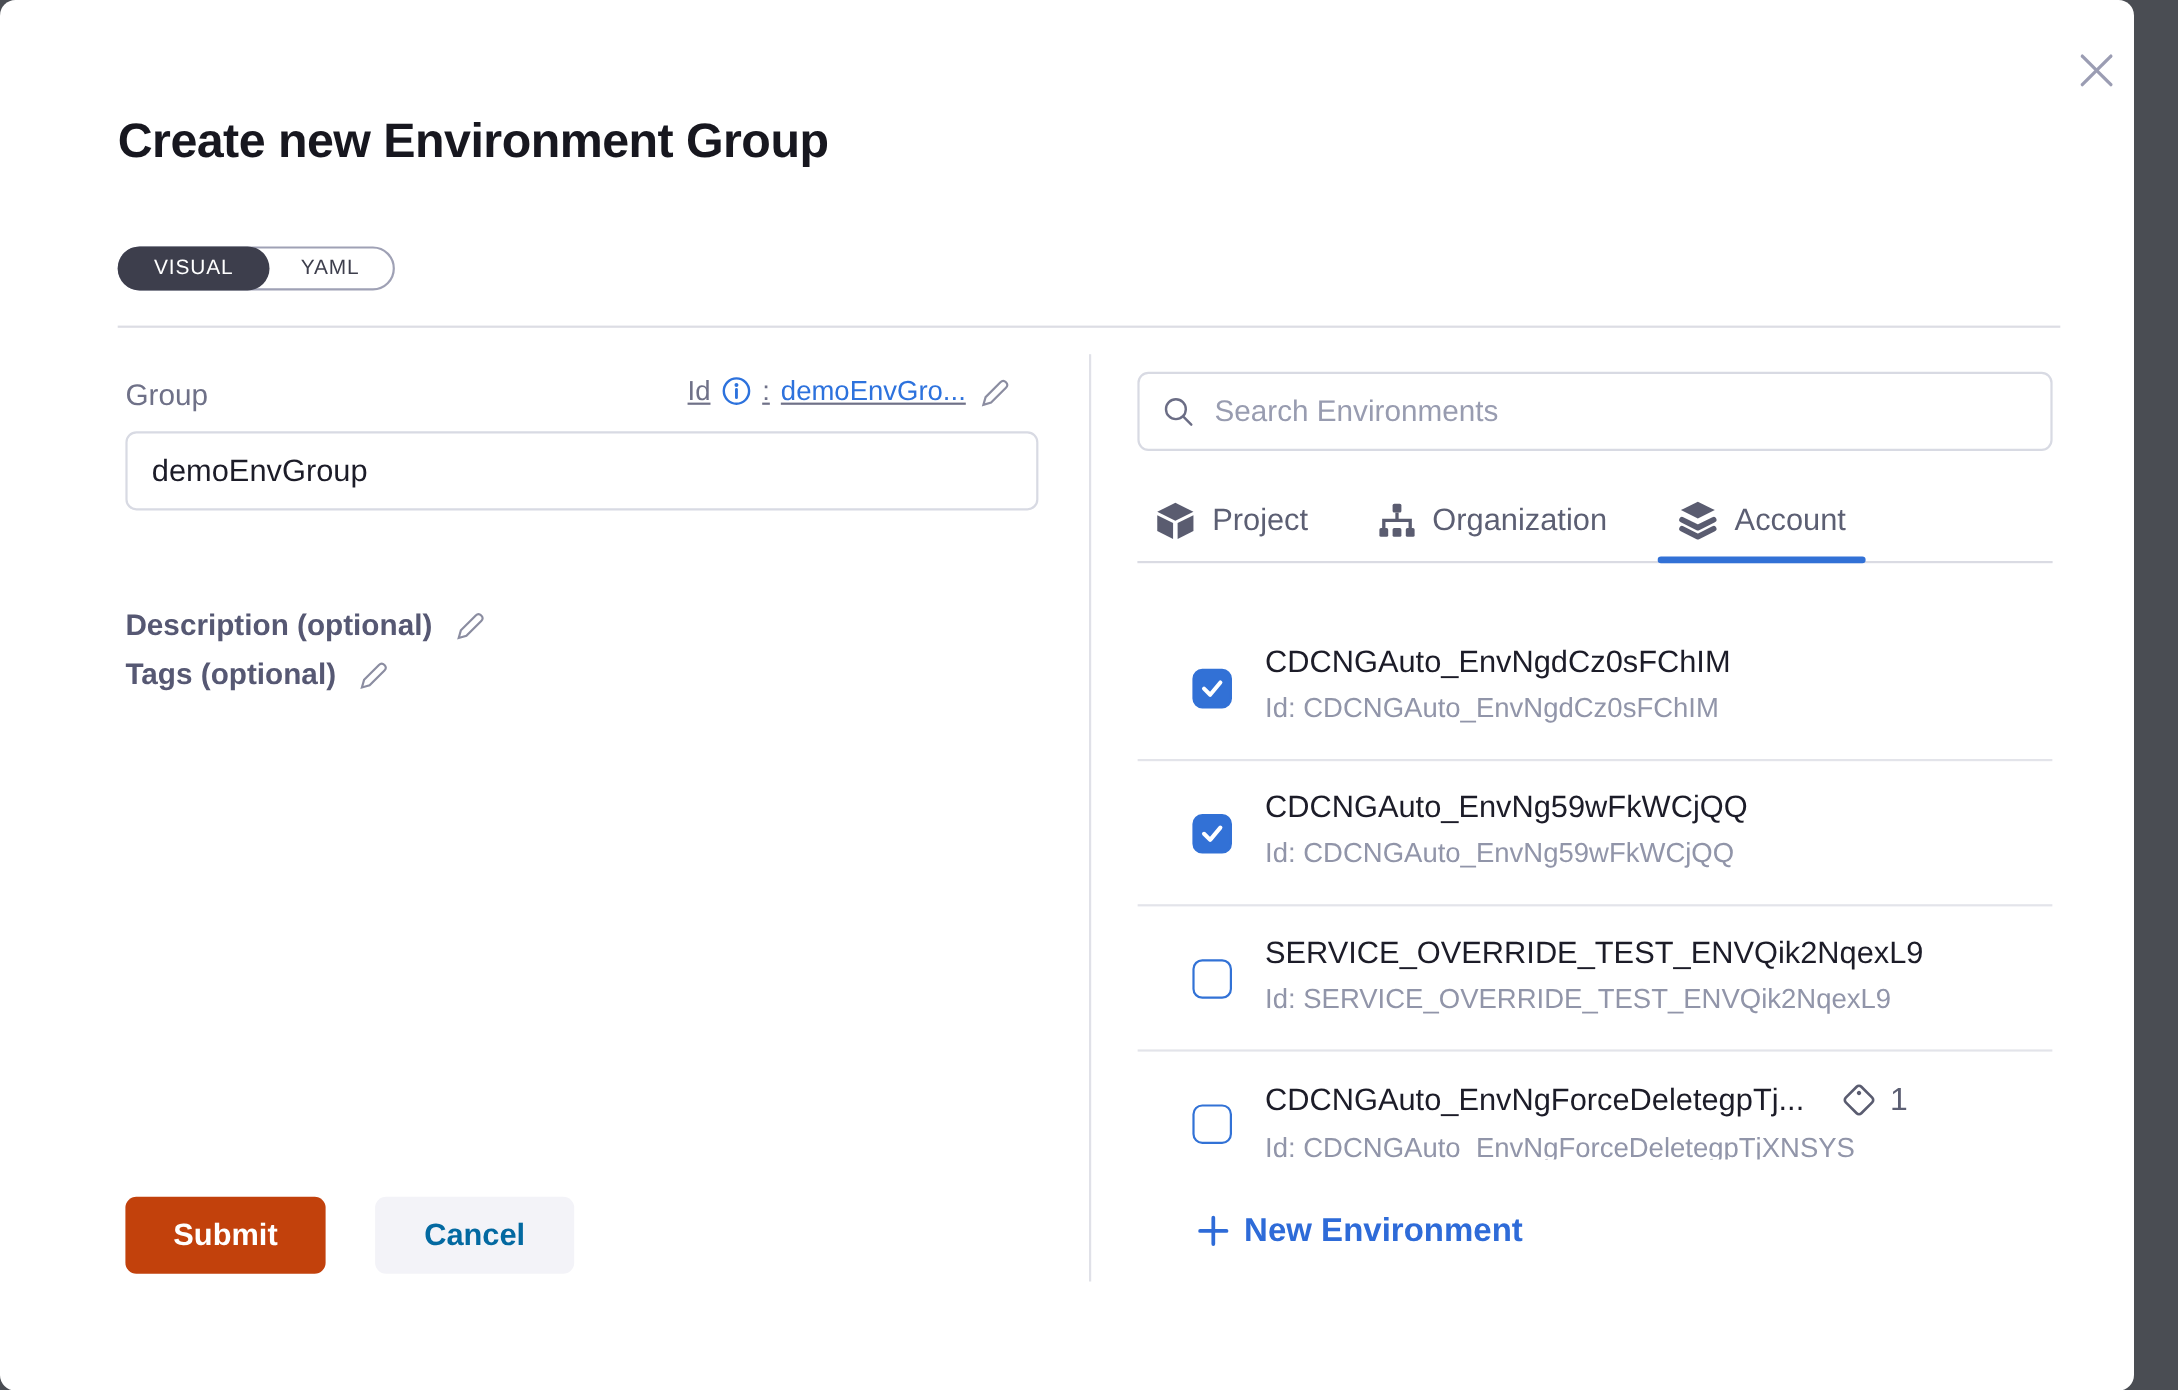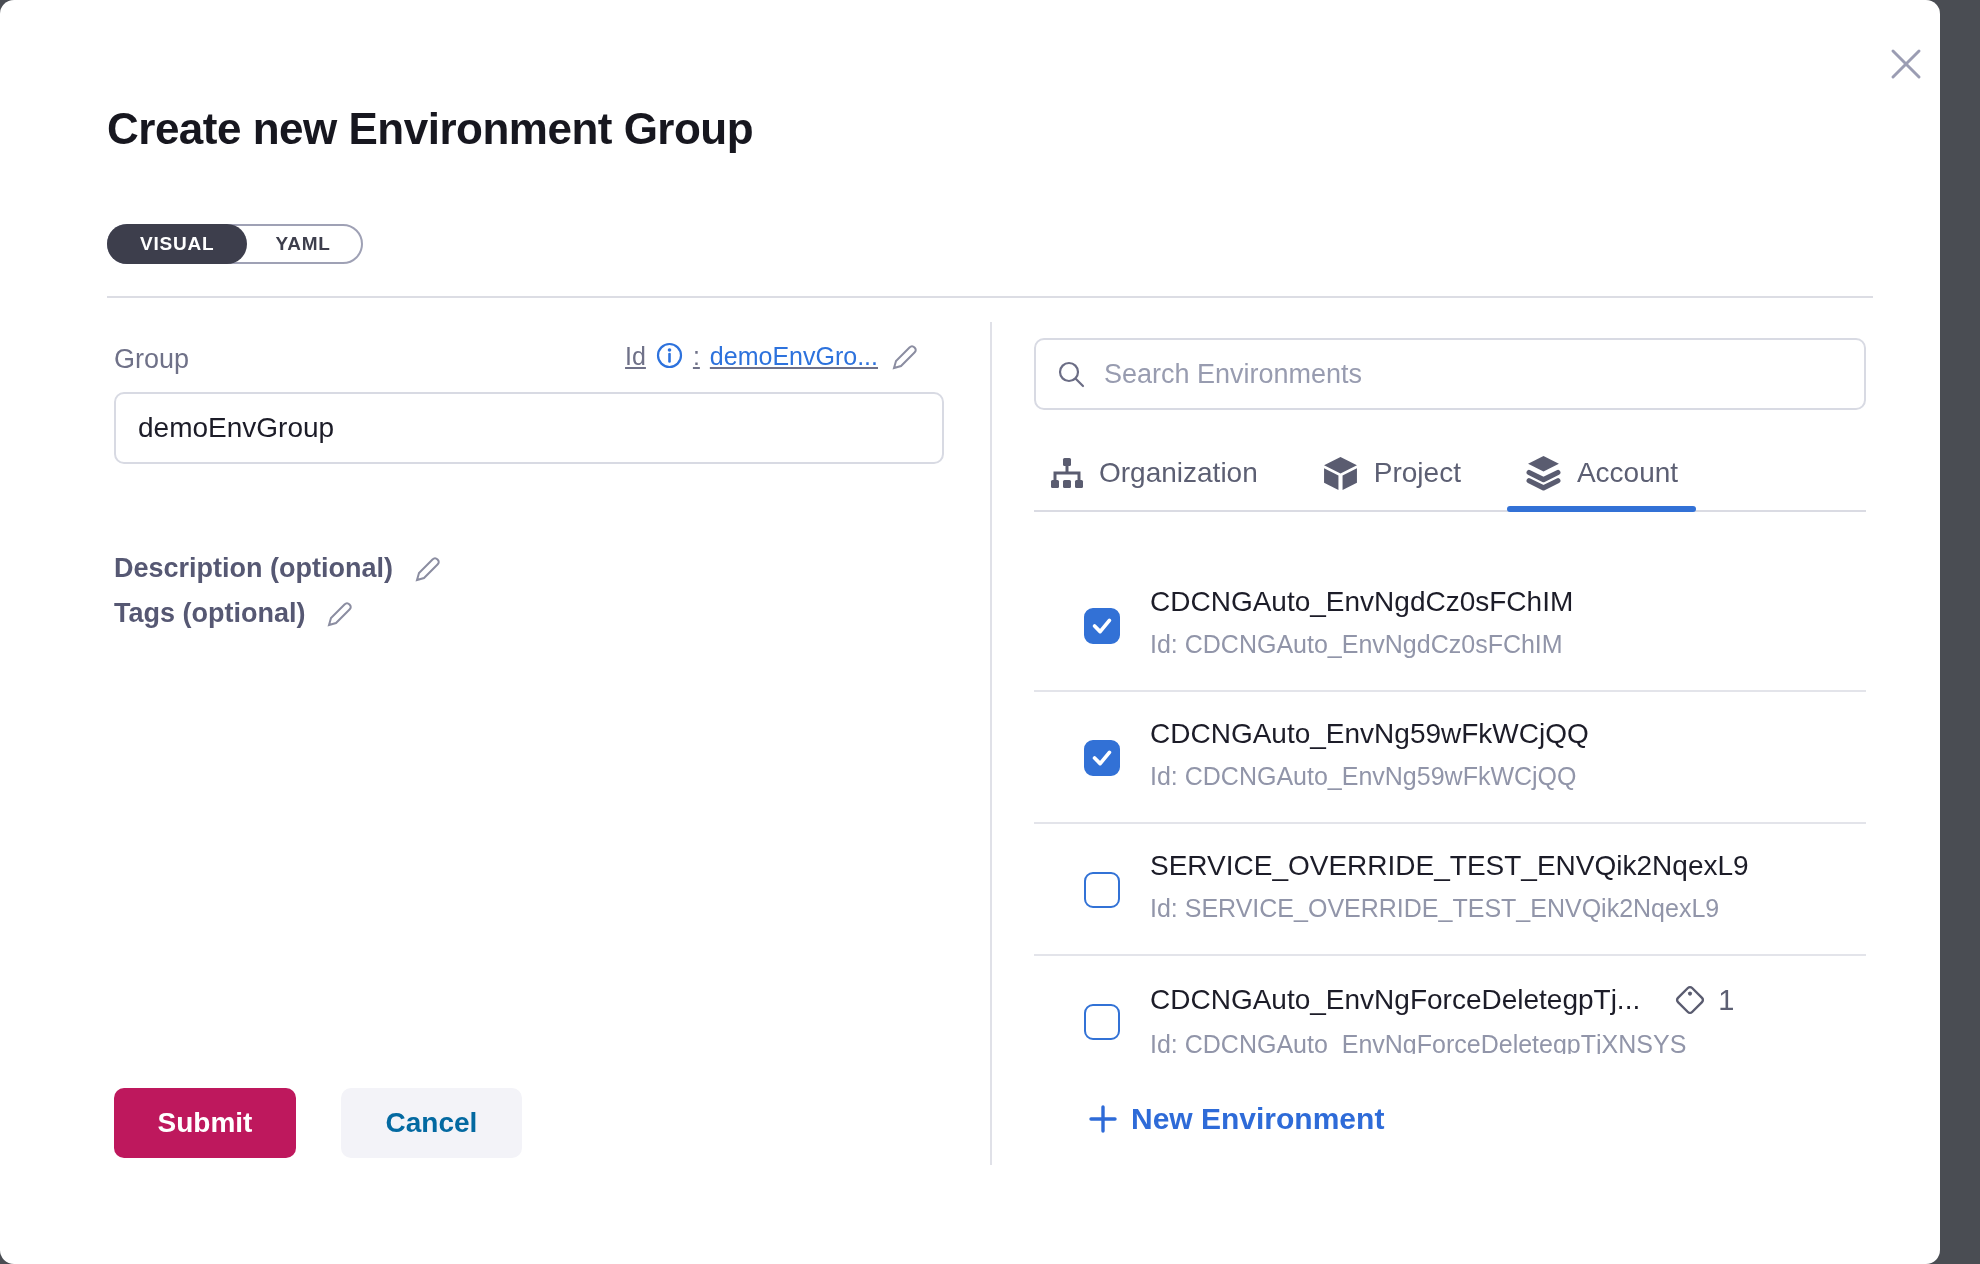--- a/index.html
+++ b/index.html
@@ -19,21 +19,21 @@
     position:absolute;left:107px;top:104px;margin:0;
     font-size:44px;font-weight:700;color:#17171f;letter-spacing:-0.5px;
   }
   .mode-toggle{
     position:absolute;left:107px;top:224px;height:40px;
     display:inline-flex;align-items:stretch;
     border:2px solid #9fa1b5;border-radius:22px;background:#fff;box-sizing:border-box;
   }
   .mode-seg{
     display:flex;align-items:center;padding:0 30px;
-    font-size:19px;font-weight:700;letter-spacing:0.8px;color:#3d3e4c;cursor:pointer;
+    font-size:19px;font-weight:400;letter-spacing:0.8px;color:#3d3e4c;cursor:pointer;
     border-radius:22px;
   }
   .mode-seg.active{background:#3d3e4c;color:#fff;margin:-2px;padding:0 33px;}
   .top-divider{position:absolute;left:107px;top:296px;width:1766px;height:2px;background:#dcdde4;}
 
   
   .name-label{position:absolute;left:114px;top:344px;font-size:27px;color:#6f7188;}
   .id-row{
     position:absolute;top:342px;right:1022px;
     display:flex;gap:10px;font-size:25px;color:#6f7188;white-space:nowrap;text-decoration:underline;
@@ -47,21 +47,21 @@
   }
   .field-row{position:absolute;left:114px;display:flex;align-items:center;gap:18px;}
   .field-row .field-label{font-size:27px;font-weight:700;color:#565873;}
   .desc-row{top:529px;margin-top:24px;}
   .tags-row{top:598px;}
   .btn{
     position:absolute;top:1088px;height:70px;border:none;border-radius:10px;
     font-family:"Liberation Sans","DejaVu Sans",sans-serif;
     font-size:28px;font-weight:700;cursor:pointer;
   }
-  .btn-submit{left:114px;width:182px;background:#be185d;color:#ffffff;}
+  .btn-submit{left:114px;width:182px;background:#c2410c;color:#ffffff;}
   .btn-cancel{left:341px;width:181px;background:#f3f3f8;color:#0369a1;}
 
   .v-divider{position:absolute;left:990px;top:322px;width:2px;height:843px;background:#e0e1e8;}
 
   
   .right-col{position:absolute;left:1034px;top:0;width:832px;height:1264px;}
   .search-box{
     position:absolute;top:338px;left:0;width:832px;height:72px;box-sizing:border-box;
     border:2px solid #d8dae3;border-radius:10px;background:#fff;
     display:flex;align-items:center;padding:14px 20px;gap:16px;
@@ -183,41 +183,41 @@
       <span class="icon">
         <svg width="30" height="30" viewBox="0 0 30 30">
           <circle cx="13" cy="13" r="9" fill="none" stroke="#6b6d85" stroke-width="2.2"></circle>
           <line x1="20" y1="20" x2="27" y2="27" stroke="#6b6d85" stroke-width="2.2" stroke-linecap="round"></line>
         </svg>
       </span>
       <input type="text" placeholder="Search Environments" style="">
     </div>
 
     <div class="scope-tabs">
+      <div class="tab">
+        <span class="icon">
+          <svg width="37" height="37" viewBox="0 0 36 36">
+            <polygon points="18,2 34,10 18,18 2,10" fill="#5a5c70"></polygon>
+            <polygon points="2,13 16,20 16,34 2,27" fill="#5a5c70"></polygon>
+            <polygon points="34,13 20,20 20,34 34,27" fill="#5a5c70"></polygon>
+          </svg>
+        </span>
+        <span>Project</span>
+      </div>
       <div class="tab">
         <span class="icon">
           <svg width="34" height="34" viewBox="0 0 34 34">
             <rect x="13" y="2" width="8" height="8" rx="1.5" fill="#5a5c70"></rect>
             <path d="M17 10 V17 M5 24 V17 H29 V24" fill="none" stroke="#5a5c70" stroke-width="3"></path>
             <rect x="1" y="24" width="8" height="8" rx="1.5" fill="#5a5c70"></rect>
             <rect x="13" y="24" width="8" height="8" rx="1.5" fill="#5a5c70"></rect>
             <rect x="25" y="24" width="8" height="8" rx="1.5" fill="#5a5c70"></rect>
           </svg>
         </span>
         <span>Organization</span>
-      </div>
-      <div class="tab">
-        <span class="icon">
-          <svg width="37" height="37" viewBox="0 0 36 36">
-            <polygon points="18,2 34,10 18,18 2,10" fill="#5a5c70"></polygon>
-            <polygon points="2,13 16,20 16,34 2,27" fill="#5a5c70"></polygon>
-            <polygon points="34,13 20,20 20,34 34,27" fill="#5a5c70"></polygon>
-          </svg>
-        </span>
-        <span>Project</span>
       </div>
       <div class="tab active">
         <span class="icon">
           <svg width="37" height="37" viewBox="0 0 36 36">
             <polygon points="18,1 33,8.5 18,16 3,8.5" fill="#5a5c70"></polygon>
             <path d="M4 17 L18 24 L32 17" fill="none" stroke="#5a5c70" stroke-width="5" stroke-linejoin="round" stroke-linecap="round"></path>
             <path d="M4 25 L18 32 L32 25" fill="none" stroke="#5a5c70" stroke-width="5" stroke-linejoin="round" stroke-linecap="round"></path>
           </svg>
         </span>
         <span>Account</span>

